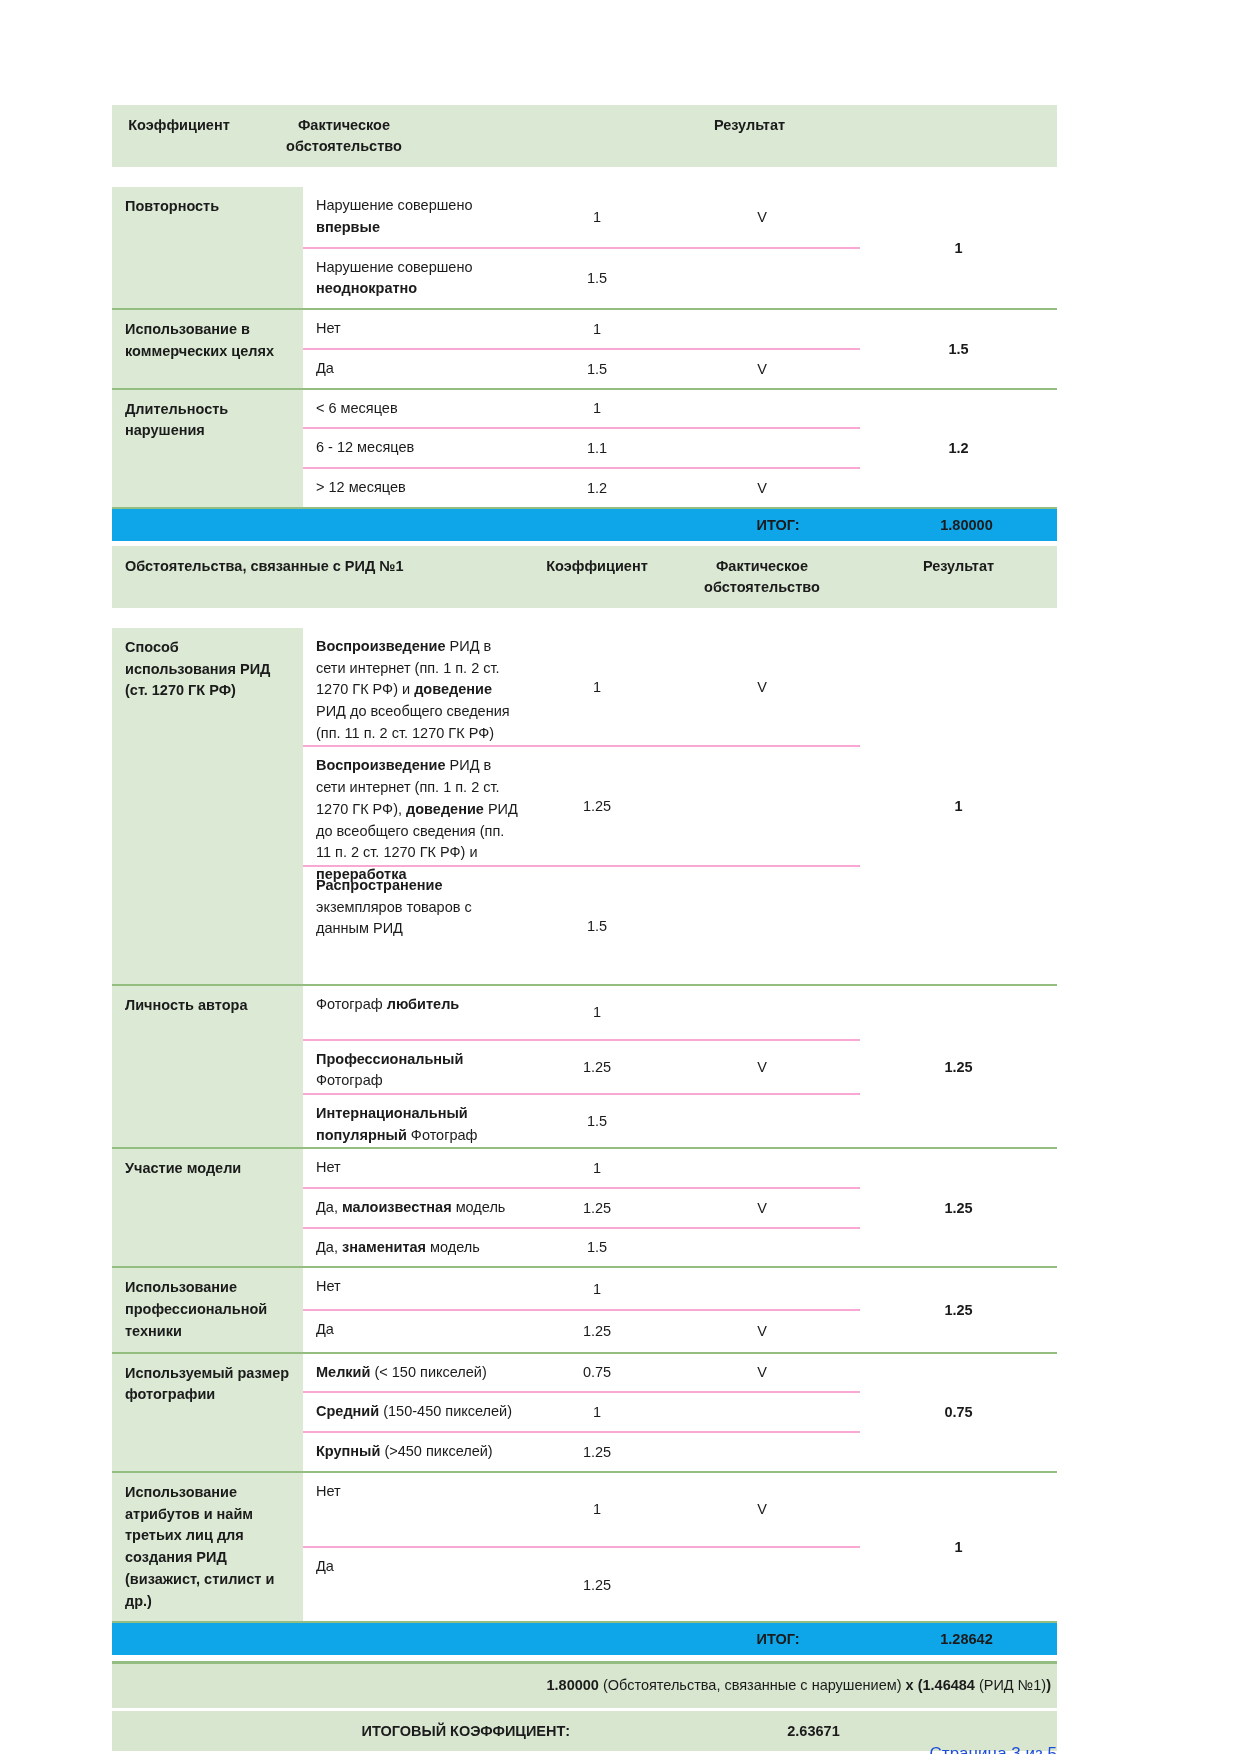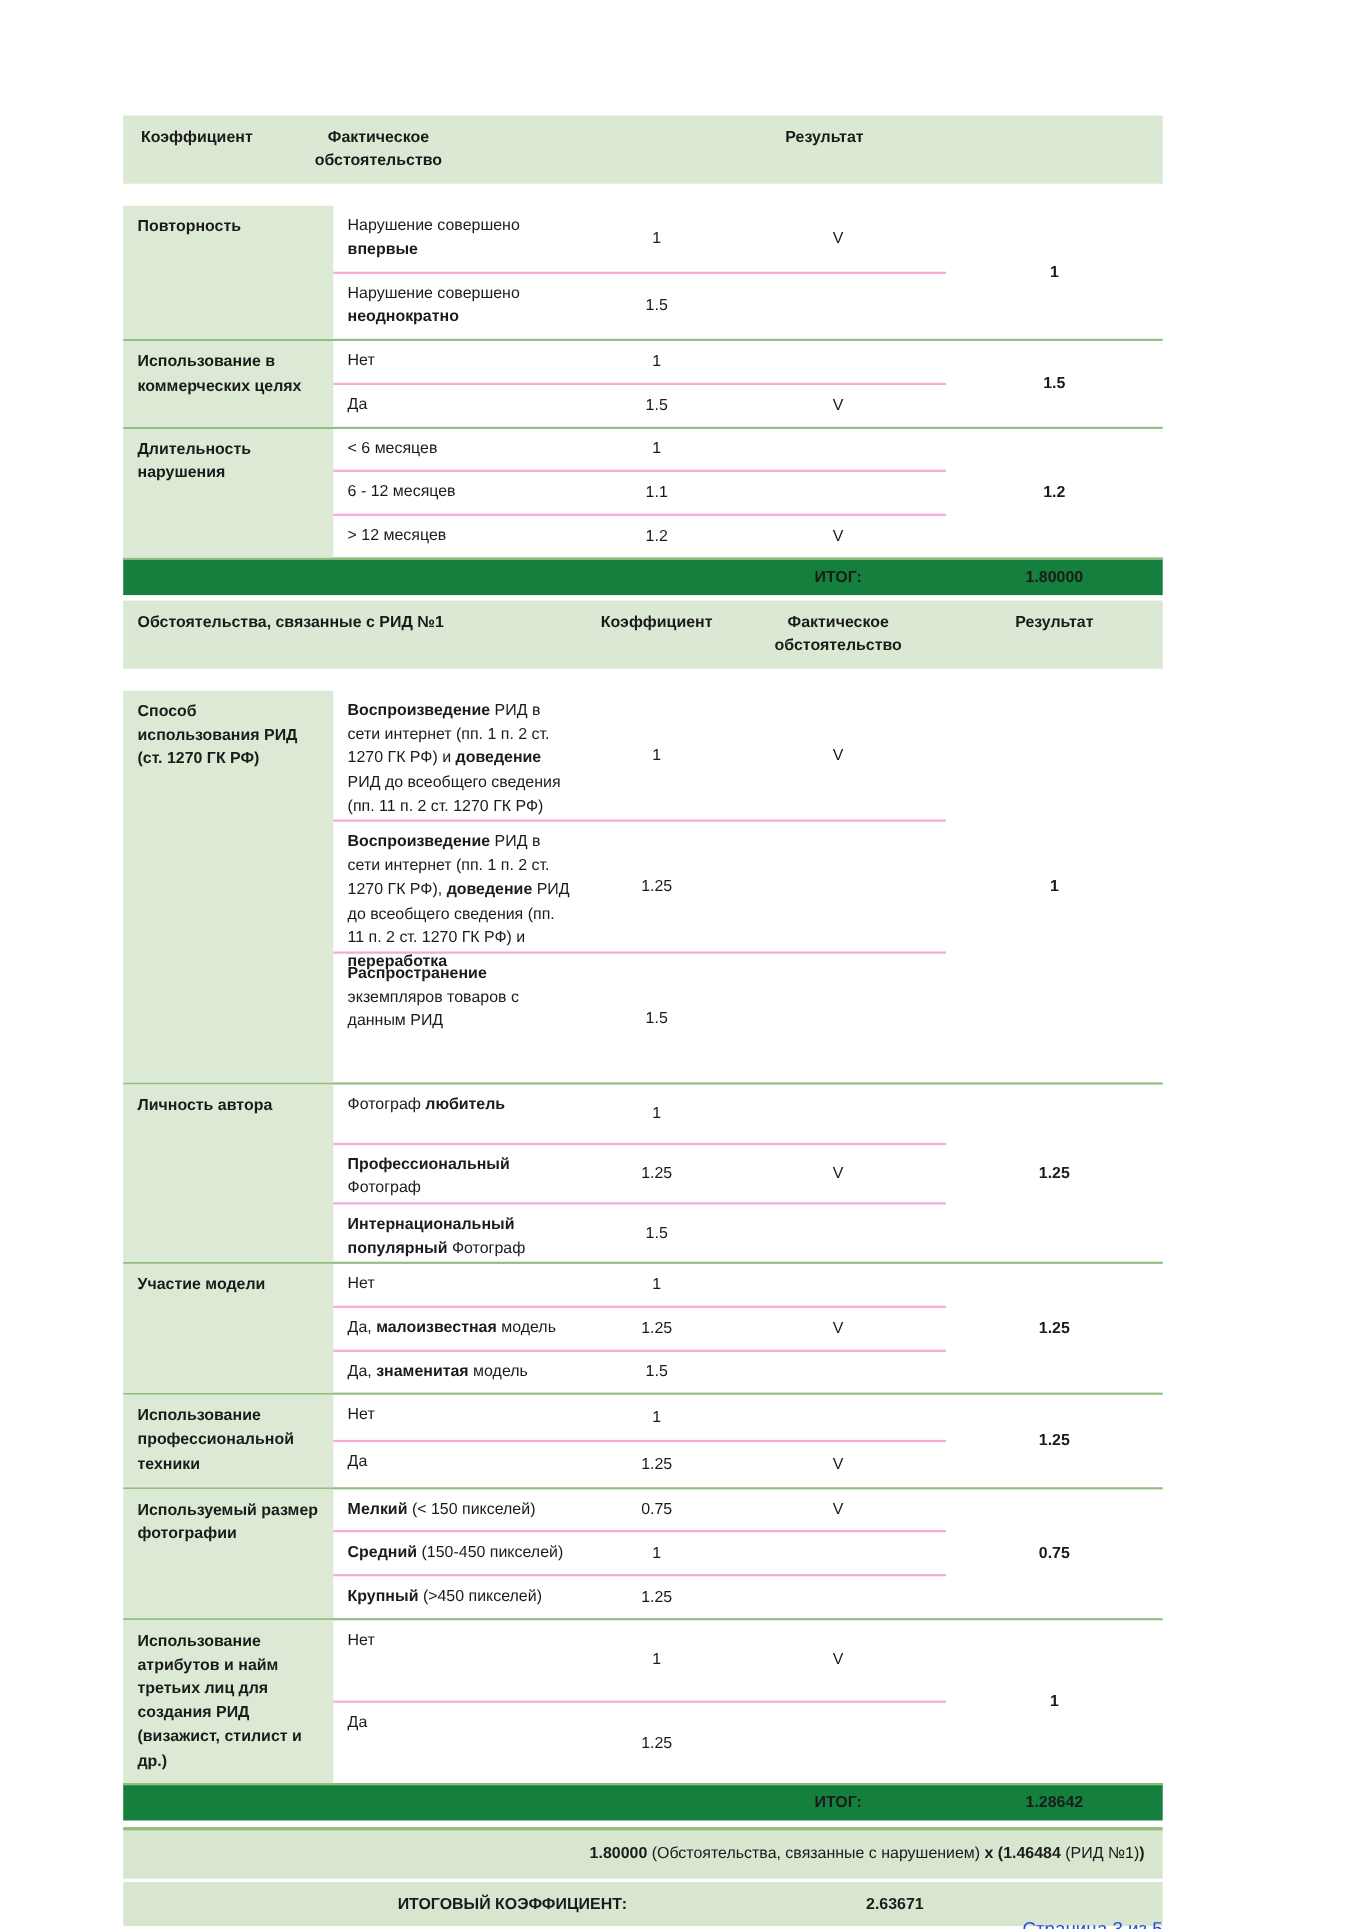--- a/index.html
+++ b/index.html
@@ -20,30 +20,30 @@
   .g-cat{width:191px;background:#dcead5;box-sizing:border-box;padding:9px 10px 9px 13px;
          font-weight:bold;line-height:1.5;}
   .g-mid{width:557px;display:flex;flex-direction:column;}
   .g-row{display:flex;min-height:37px;flex:1;}
   .g-row + .g-row{border-top:2px solid #f9a8d4;}
   .o-opt{width:227px;box-sizing:border-box;padding:8px 12px 8px 13px;line-height:1.5;align-self:flex-start;}
   .o-coeff{width:134px;text-align:center;align-self:center;padding:3px 0;}
   .o-fact{width:196px;text-align:center;align-self:center;}
   .g-res{flex:1;display:flex;align-items:center;justify-content:center;font-weight:bold;}
   
-  .t-total{display:flex;background:#15803d;border-top:2px solid #94bd82;min-height:32px;
-           align-items:center;font-weight:bold;}
+  .t-total{display:flex;background:#0ea5e9;border-top:2px solid #94bd82;min-height:32px;
+           align-items:center;font-weight:bold;padding-left:16px;}
   .tt-spacer{width:552px;}
   .tt-label{width:196px;text-align:center;}
   .tt-value{flex:1;text-align:center;}
   
   .summary{margin:6px 0 0 112px;width:945px;}
   .sum-formula{display:flex;background:#d8e6d0;border-top:3px solid #94bd82;}
   .sf-spacer{width:418px;}
-  .sf-text{flex:1;text-align:left;padding:11px 6px;line-height:1.5;}
+  .sf-text{flex:1;text-align:right;padding:11px 6px;line-height:1.5;}
   .sum-final{display:flex;background:#d8e6d0;border-top:3px solid #fff;align-items:center;min-height:40px;}
   .fl-label{width:418px;text-align:right;font-weight:bold;margin-left:40px;}
   .fl-value{flex:1;text-align:center;font-weight:bold;}
   
   .note-compensation{margin:34px 100px 0 106px;display:flex;align-items:flex-start;}
   .ic-exc{width:62px;flex:none;margin-right:22px;}
   .comp-text{font-weight:bold;font-size:16.5px;line-height:1.6;padding-top:4px;}
   
   .footer{position:absolute;top:1744px;right:184px;font-size:17px;color:#1d4ed8;}
 </style>

